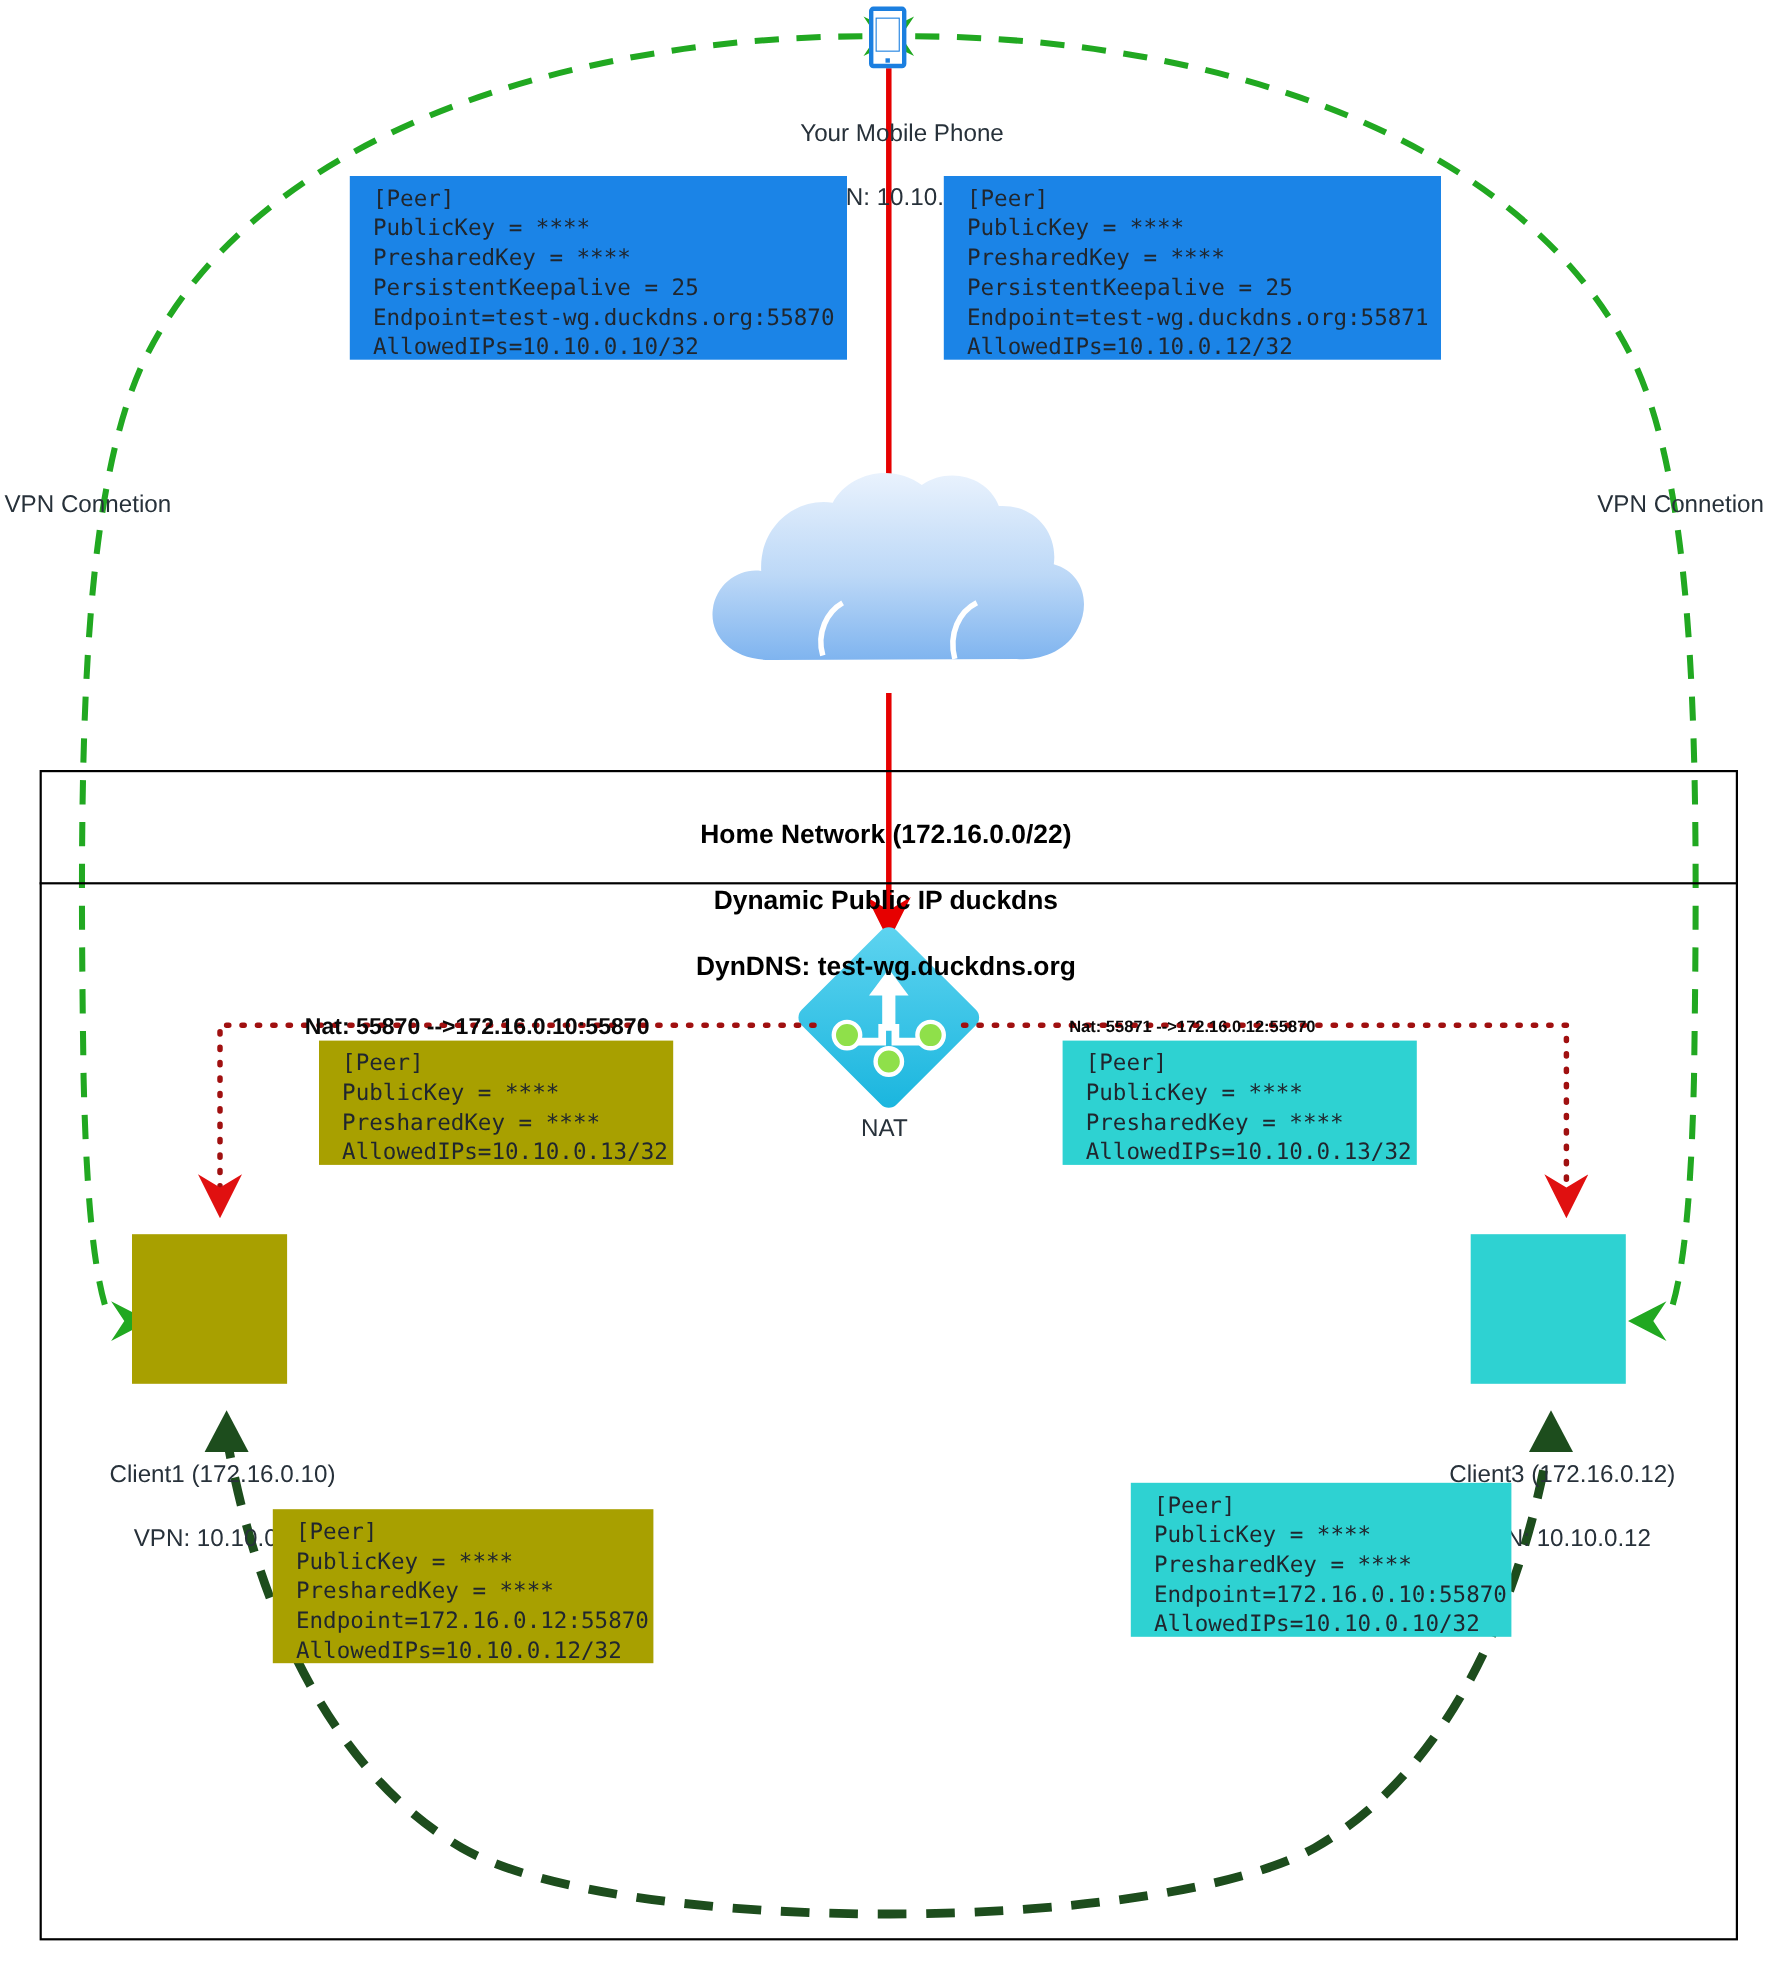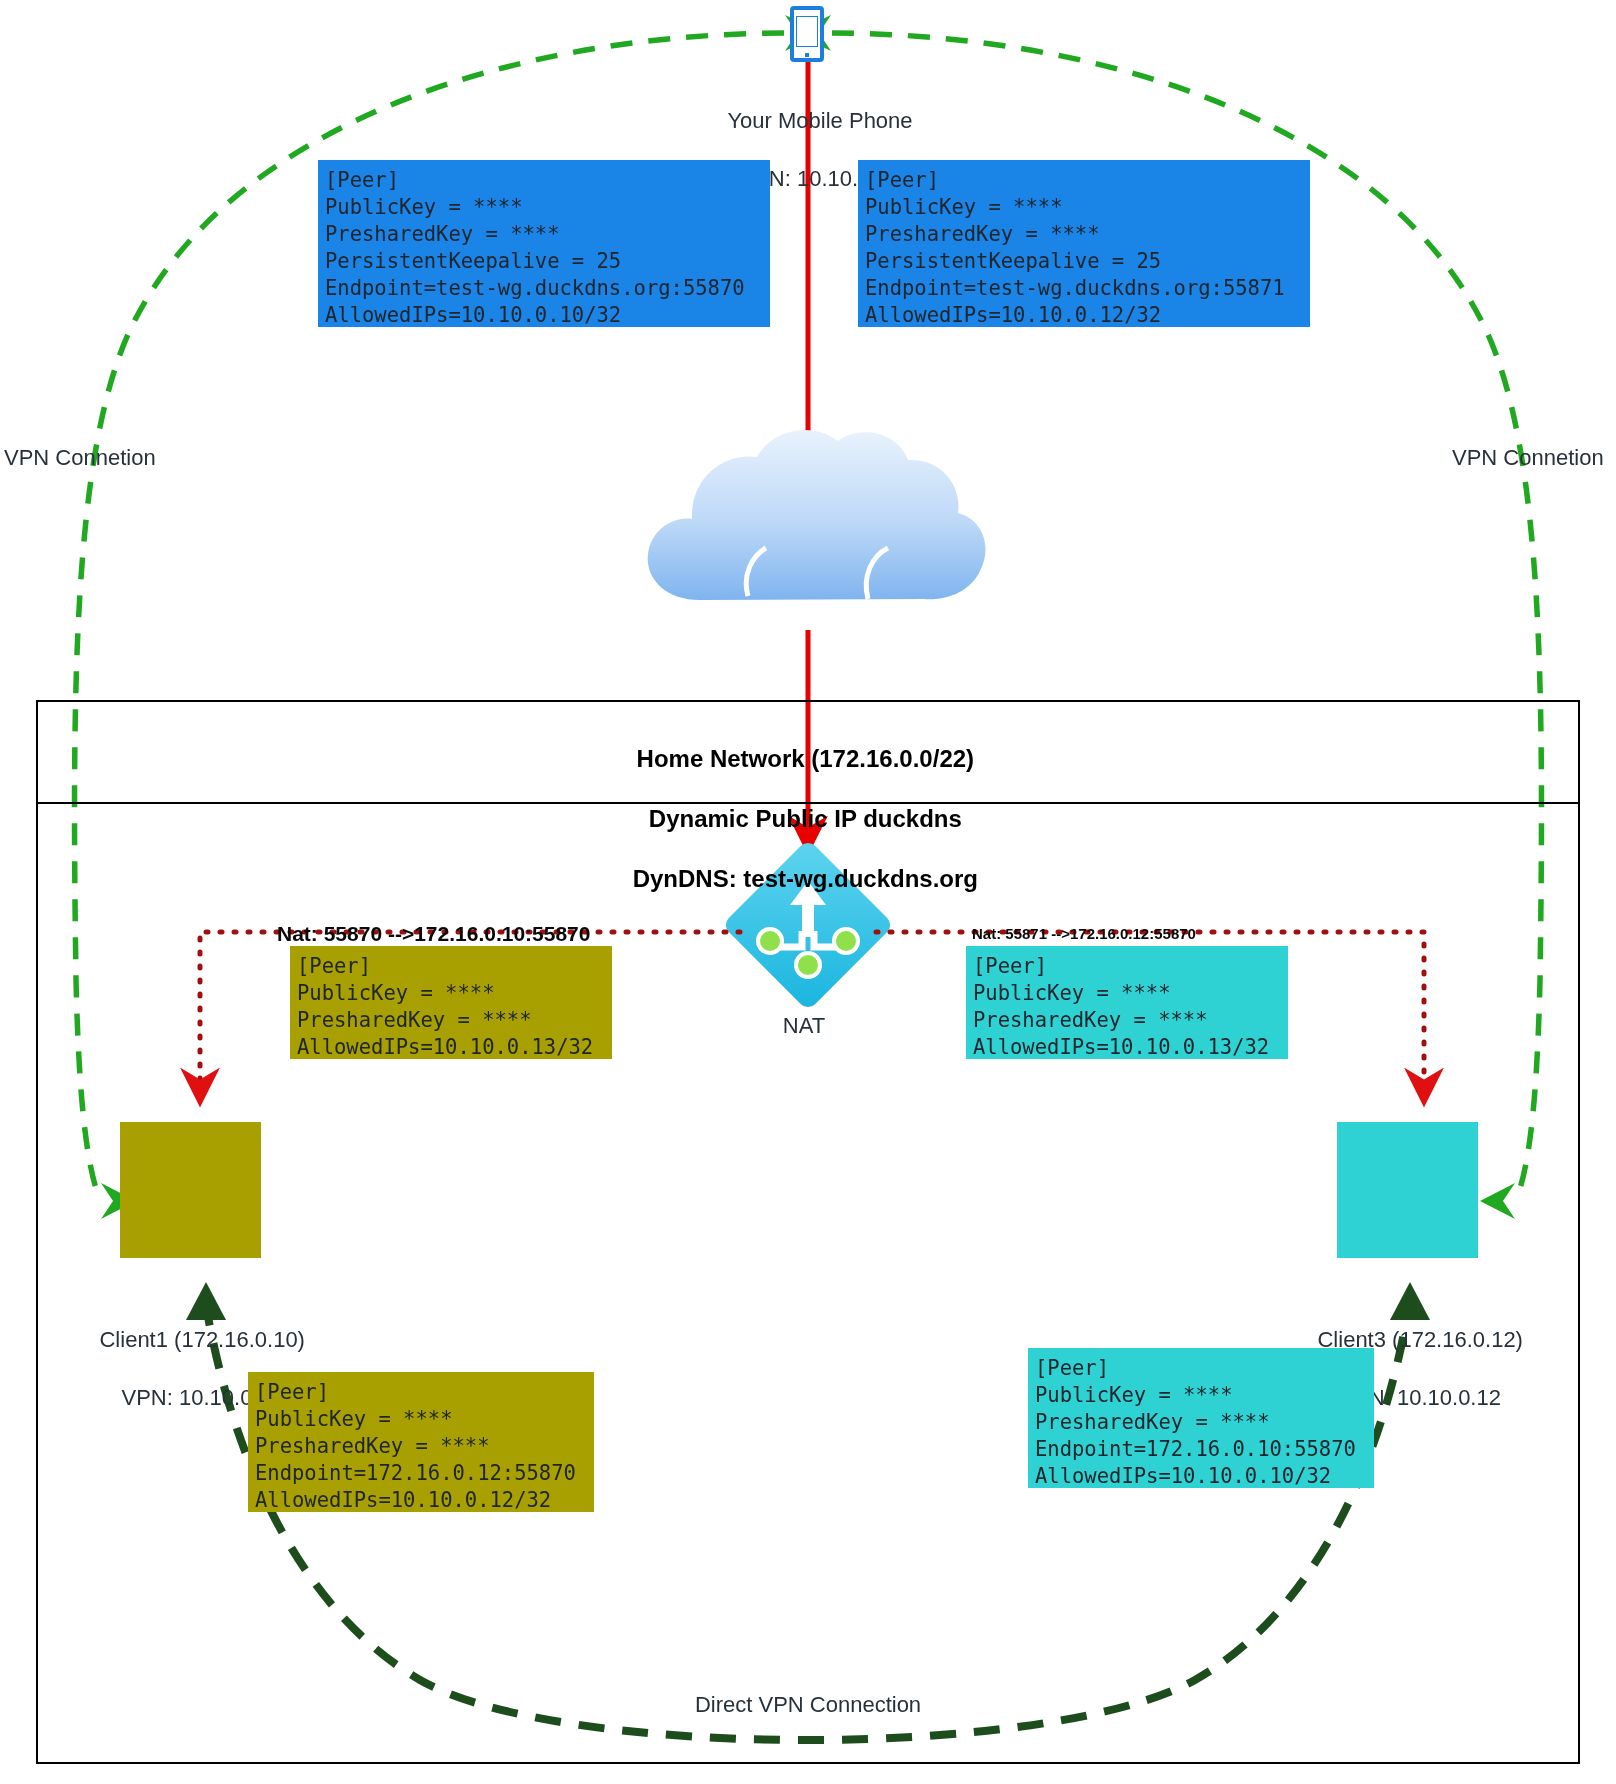--- a/index.html
+++ b/index.html
@@ -24,21 +24,21 @@
   }
 
   
   .cfg {
     position: absolute;
     font-family: "DejaVu Sans Mono", "Liberation Mono", monospace;
     font-size: 20.5px;
     line-height: 27px;
     color: #20262e;
     white-space: pre;
-    padding: 7px 0 7px 7px;
+    padding: 7px 0 7px 21px;
     letter-spacing: 0px;
   }
   .cfg.blue   { background: #1b84e7; }
   .cfg.olive  { background: #a8a000; }
   .cfg.cyan   { background: #2ed2d2; }
 
   
   .lbl {
     position: absolute;
     font-family: "Liberation Sans", sans-serif;
@@ -279,15 +279,14 @@
 PresharedKey = ****
 Endpoint=172.16.0.12:55870
 AllowedIPs=10.10.0.12/32</div>
 
   <div class="cfg cyan" style="left:1028px; top:1348px; width:346px; height:140px;">[Peer]
 PublicKey = ****
 PresharedKey = ****
 Endpoint=172.16.0.10:55870
 AllowedIPs=10.10.0.10/32</div>
 
-  <div class="lbl center" style="left:608px; top:1690px; width:400px;">Direct VPN Connection</div>
 
 </div>
 
 </body></html>

